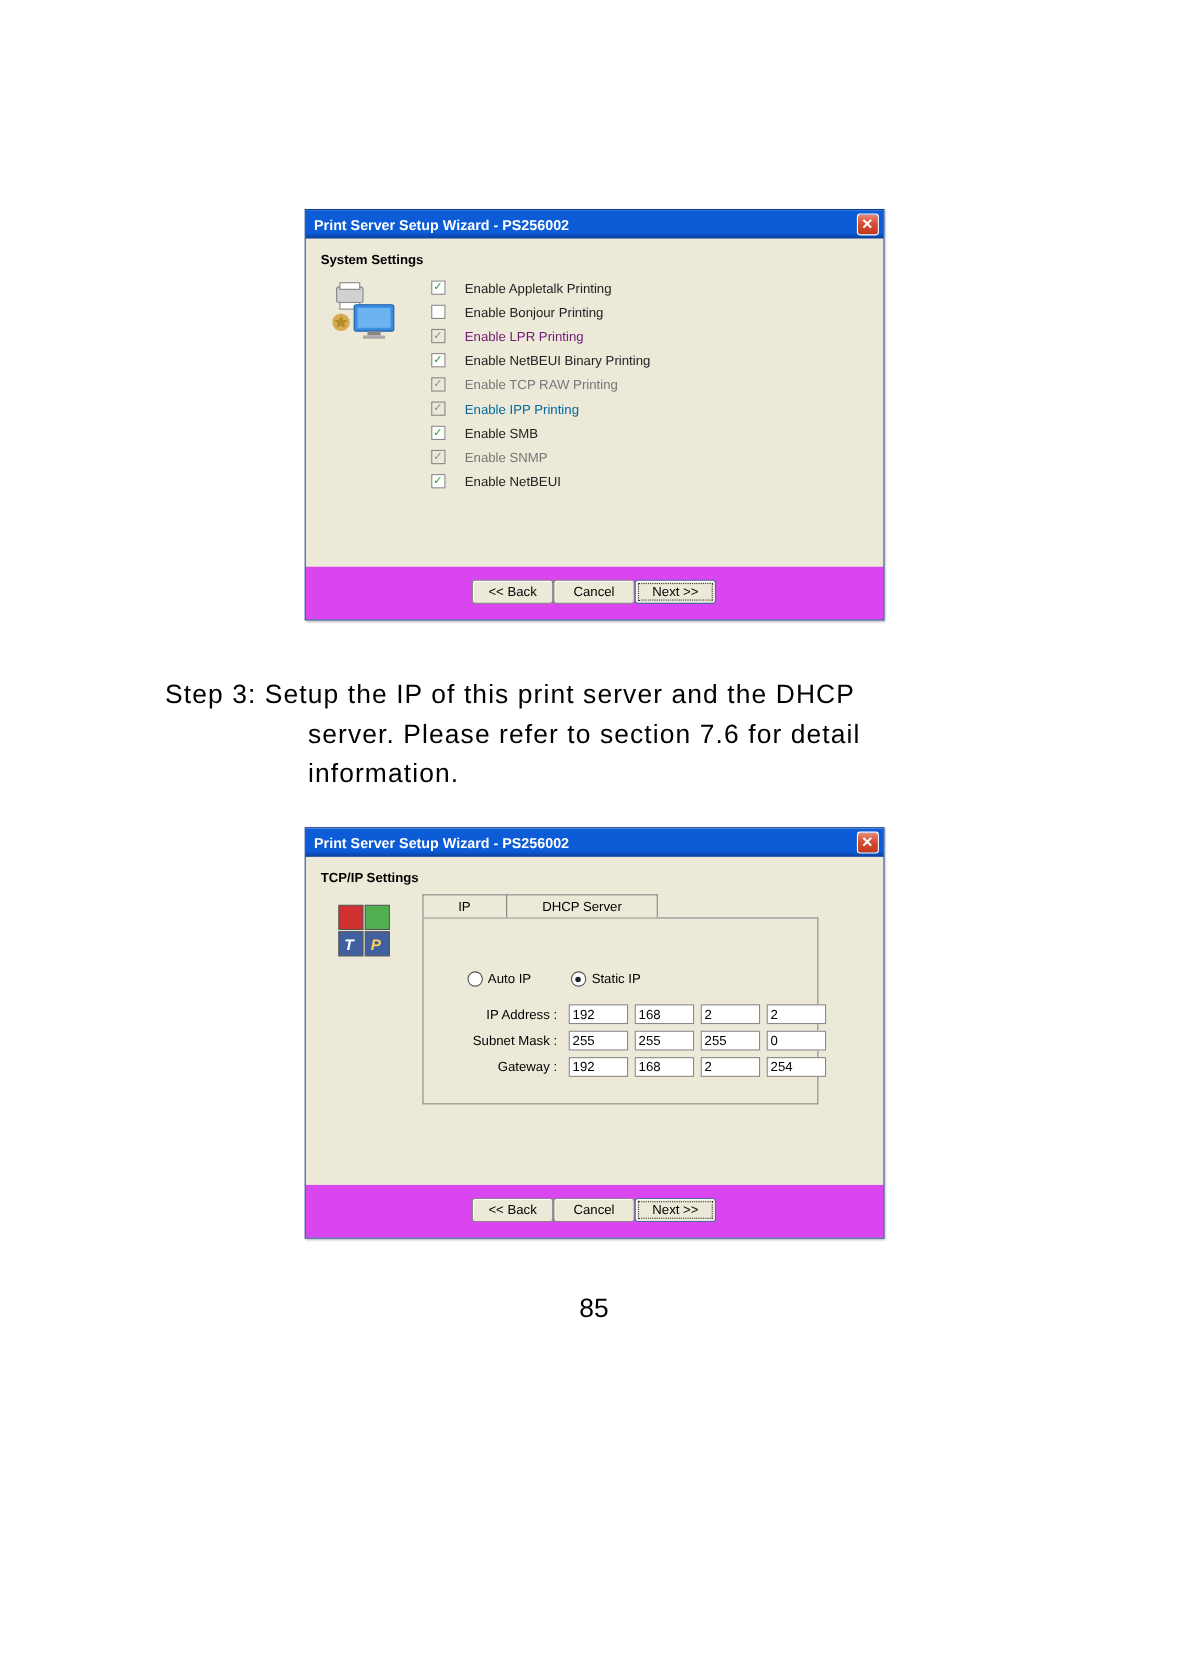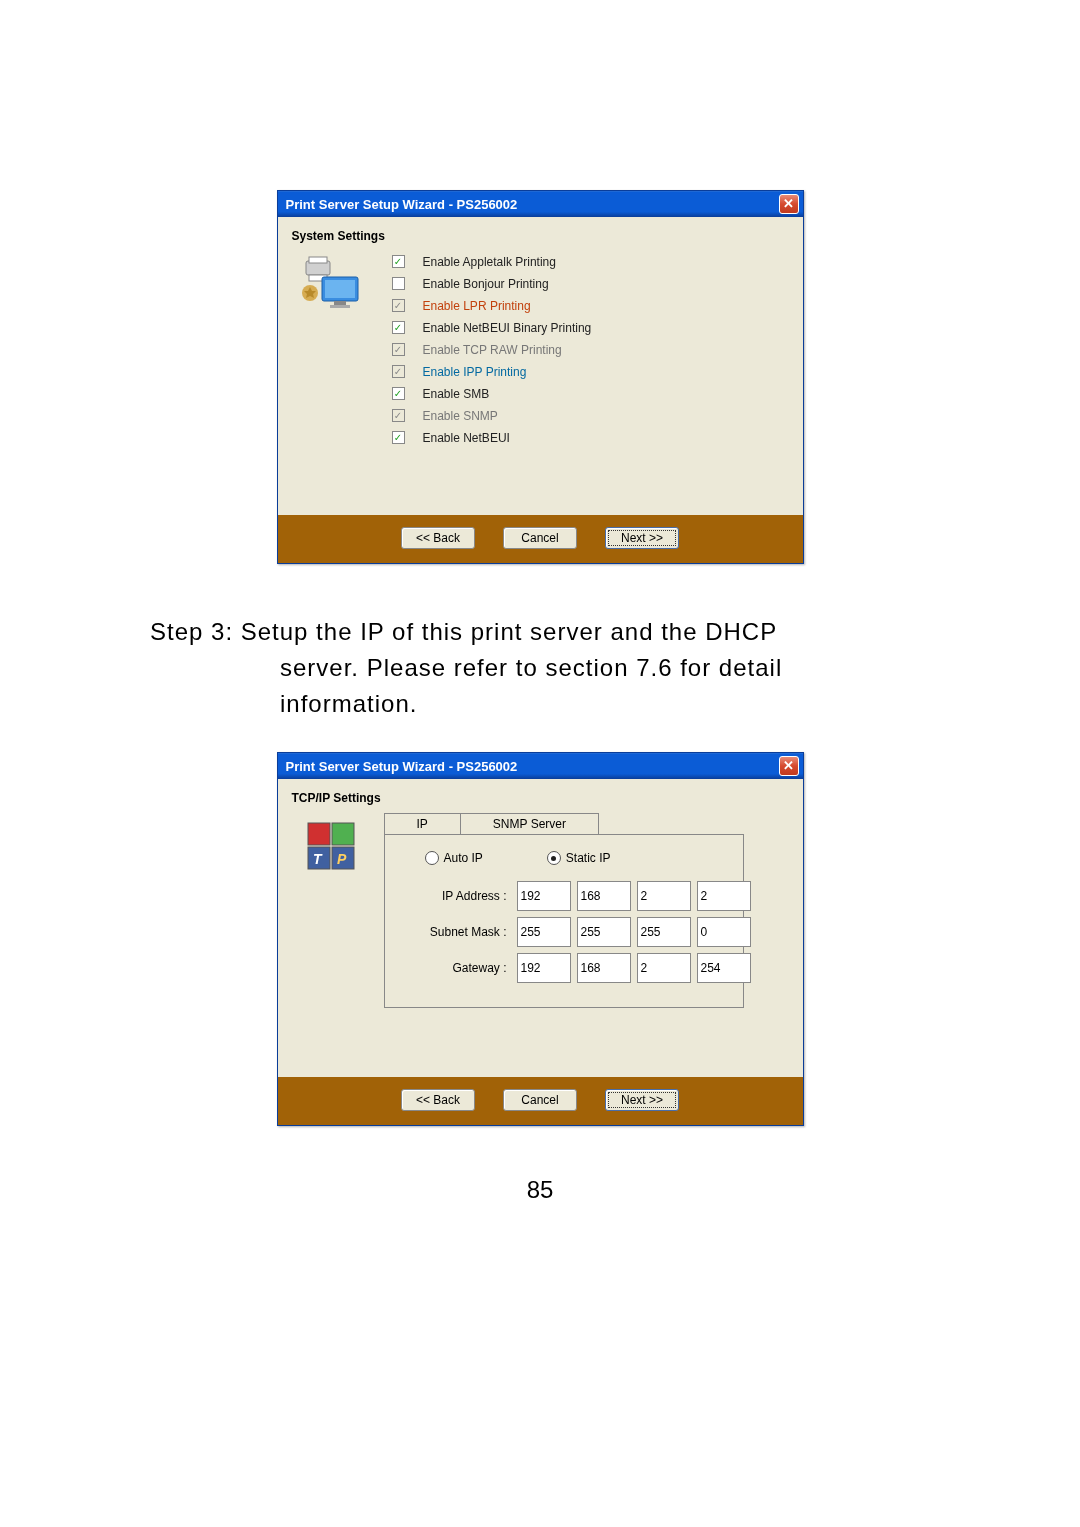--- a/index.html
+++ b/index.html
@@ -117,23 +117,22 @@
   .chk.disabled.checked::before {
     content: "✓";
     color: #888;
   }
   .chk.checked::before {
     content: "✓";
   }
   .button-row {
     display: flex;
     justify-content: center;
-    gap: 28px;
     padding: 12px 0 14px 0;
-    background: #a16207;
+    background: #d946ef;
   }
   .win-btn {
     min-width: 74px;
     height: 22px;
     background: #ece9d8;
     border: 1px solid #888;
     border-radius: 3px;
     font-size: 12px;
     padding: 0 8px;
     cursor: pointer;
@@ -165,24 +164,25 @@
   }
   .tab-content {
     border: 1px solid #888;
     padding: 16px 20px 24px 20px;
     background: #ece9d8;
     width: 360px;
     box-sizing: border-box;
   }
   .radio-row {
     display: flex;
-    gap: 64px;
+    gap: 36px;
     font-size: 12px;
     margin-bottom: 16px;
     margin-left: 20px;
+    margin-top: 32px;
   }
   .radio-item {
     display: flex;
     align-items: center;
     gap: 5px;
   }
   .radio {
     width: 12px;
     height: 12px;
     border: 1px solid #555;
@@ -205,21 +205,21 @@
     gap: 6px 6px;
     font-size: 12px;
     align-items: center;
     margin-left: 6px;
   }
   .ip-label {
     text-align: right;
     padding-right: 4px;
   }
   .ip-input {
-    height: 30px;
+    height: 18px;
     border: 1px solid #888;
     background: #fff;
     font-size: 12px;
     padding: 0 3px;
     box-sizing: border-box;
     display: flex;
     align-items: center;
   }
   .page-number {
     text-align: center;
@@ -264,21 +264,21 @@
         <div class="checkbox-row">
               <span class="chk checked"></span>
               <span>Enable Appletalk Printing</span>
             </div>
             <div class="checkbox-row">
               <span class="chk"></span>
               <span>Enable Bonjour Printing</span>
             </div>
             <div class="checkbox-row">
               <span class="chk checked disabled"></span>
-              <span style="color: #c2410c;">Enable LPR Printing</span>
+              <span style="color: #701a75;">Enable LPR Printing</span>
             </div>
             <div class="checkbox-row">
               <span class="chk checked"></span>
               <span>Enable NetBEUI Binary Printing</span>
             </div>
             <div class="checkbox-row">
               <span class="chk checked disabled"></span>
               <span style="color: rgb(119, 119, 119);">Enable TCP RAW Printing</span>
             </div>
             <div class="checkbox-row">
@@ -327,21 +327,21 @@
             <rect x="30" y="6" width="22" height="22" fill="#50b050" stroke="#555"></rect>
             <rect x="6" y="30" width="22" height="22" fill="#4060a0" stroke="#555"></rect>
             <rect x="30" y="30" width="22" height="22" fill="#4060a0" stroke="#555"></rect>
             <text x="11" y="47" font-size="14" font-style="italic" font-weight="bold" fill="#fff">T</text>
             <text x="35" y="47" font-size="14" font-style="italic" font-weight="bold" fill="#ffd060">P</text>
           </svg>
         </div>
         <div>
           <div class="tabs">
             <div class="tab active">IP</div>
-            <div class="tab">SNMP Server</div>
+            <div class="tab">DHCP Server</div>
           </div>
           <div class="tab-content">
             <div class="radio-row">
               <div class="radio-item">
                 <span class="radio"></span>
                 <span>Auto IP</span>
               </div>
               <div class="radio-item">
                 <span class="radio selected"></span>
                 <span>Static IP</span>

